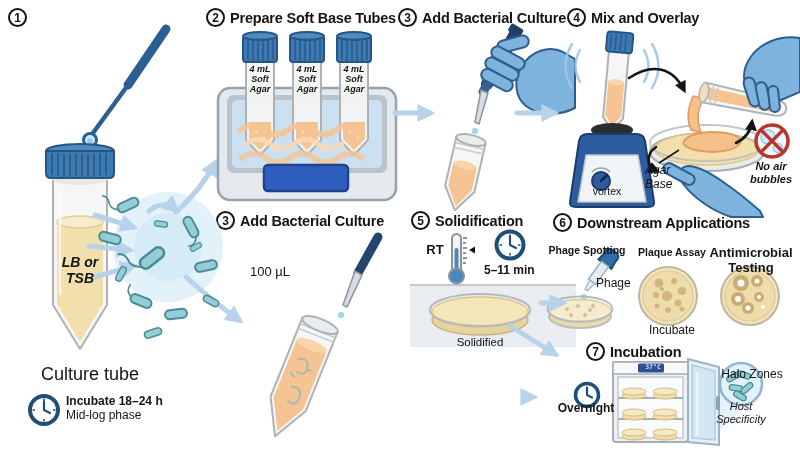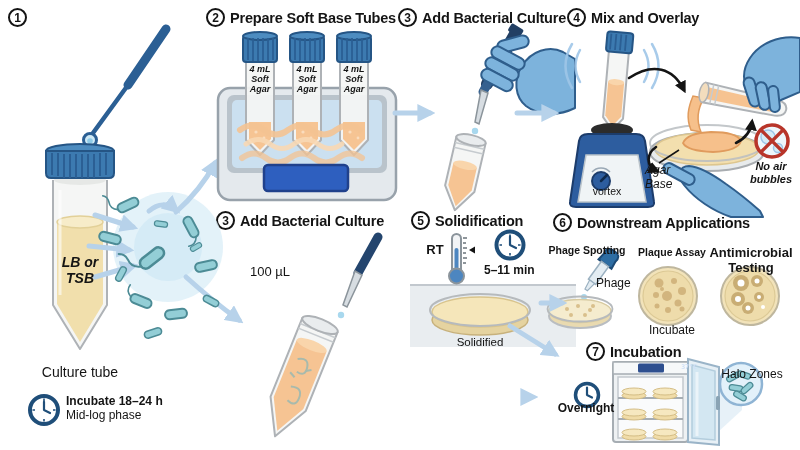--- a/index.html
+++ b/index.html
@@ -5,21 +5,21 @@
   html,body{margin:0;padding:0;background:#fff;}
   .canvas{position:relative;width:800px;height:450px;background:#ffffff;overflow:hidden;
           font-family:"Liberation Sans",sans-serif;color:#141414;}
   .step-h{position:absolute;display:flex;align-items:center;gap:5px;font-weight:700;
           font-size:14.5px;white-space:nowrap;letter-spacing:-0.2px;}
   .step-num{box-sizing:border-box;width:19px;height:19px;border:2px solid #141414;border-radius:50%;
             display:flex;align-items:center;justify-content:center;font-size:12px;background:#fff;flex:none;}
   .lbl{position:absolute;font-size:12px;line-height:1.15;}
   .b{font-weight:700;} .c{text-align:center;} .pre{white-space:pre-line;font-style:italic;}
   .seg{font-family:"DejaVu Sans Mono",monospace;font-weight:700;color:#d8e7fb;letter-spacing:1px;}
-  .seg2{font-family:"DejaVu Sans Mono",monospace;font-weight:700;color:#cfe0f7;margin-left:36px;}
+  .seg2{font-family:"DejaVu Sans Mono",monospace;font-weight:700;color:#cfe0f7;}
   .rod rect{fill:#93ced6;stroke:#4c8b95;stroke-width:2;}
   .rod path{fill:none;stroke:#4c8b95;stroke-width:1.6;stroke-linecap:round;}
   .glove{fill:#7db3dc;stroke:#2f5e8c;stroke-width:2;stroke-linejoin:round;}
   .tube-glass{fill:#f4f5f4;fill-opacity:.93;stroke:#aeb2b6;stroke-width:2;stroke-linejoin:round;}
   .agar{fill:#f6c493;}
   .cap{fill:#3c7ab0;stroke:#255585;stroke-width:2;}
   .barrow{stroke:#b7d2ea;stroke-width:5;fill:none;stroke-linecap:round;}
   .karrow{stroke:#141414;stroke-width:2.6;fill:none;stroke-linecap:round;}
   .clockring{fill:#fff;stroke:#1f4e79;}
   .clockhand{stroke:#1f4e79;stroke-width:2.2;stroke-linecap:round;fill:none;}
@@ -442,21 +442,21 @@
     </svg>
   <svg style="left:505px;top:321px;" width="70" height="45" viewBox="0 0 70 45">
     <path d="M5,5 L50,33" class="barrow" marker-end="url(#ab)"></path>
     </svg>
   <svg style="left:385px;top:389px;" width="165" height="16" viewBox="0 0 165 16">
     <path d="M2,8 H148" stroke="url(#fadeblue)" stroke-width="5" fill="none" stroke-linecap="round" marker-end="url(#ab)"></path>
     </svg>
 
   <div class="lbl b c pre" style="left:48px;top:254px;width:64px;font-size:14px;">LB or
 TSB</div>
-  <div class="lbl c" style="left:20px;top:364px;width:120px;font-size:14px;">Culture tube</div>
+  <div class="lbl c" style="left:30px;top:364px;width:120px;font-size:18px;">Culture tube</div>
   <div class="lbl b" style="left:66px;top:395px;width:130px;">Incubate 18–24 h</div>
   <div class="lbl" style="left:66px;top:409px;width:120px;">Mid-log phase</div>
 
   <div class="lbl b c pre" style="left:243px;top:64px;width:34px;font-size:9px;line-height:1.12;">4 mL
 Soft
 Agar</div>
   <div class="lbl b c pre" style="left:290px;top:64px;width:34px;font-size:9px;line-height:1.12;">4 mL
 Soft
 Agar</div>
   <div class="lbl b c pre" style="left:337px;top:64px;width:34px;font-size:9px;line-height:1.12;">4 mL
@@ -477,14 +477,16 @@
 
   <div class="lbl b c" style="left:546px;top:244px;width:82px;font-size:10.5px;">Phage Spotting</div>
   <div class="lbl" style="left:596px;top:277px;width:44px;">Phage</div>
   <div class="lbl b c" style="left:636px;top:246px;width:72px;font-size:10.5px;">Plaque Assay</div>
   <div class="lbl c" style="left:643px;top:324px;width:58px;">Incubate</div>
   <div class="lbl b c" style="left:703px;top:246px;width:96px;font-size:13px;">Antimicrobial Testing</div>
   <div class="lbl c" style="left:716px;top:324px;width:72px;margin-top:44px;">Halo Zones</div>
 
   <div class="lbl b c" style="left:556px;top:402px;width:60px;">Overnight</div>
   <div class="lbl c seg2" style="left:638px;top:363px;width:30px;font-size:6.5px;line-height:9px;">37°C</div>
+  <div class="lbl c pre" style="left:708px;top:400px;width:66px;font-size:11px;line-height:1.2;">Host
+Specificity</div>
 
 </div>
 
 </body></html>

